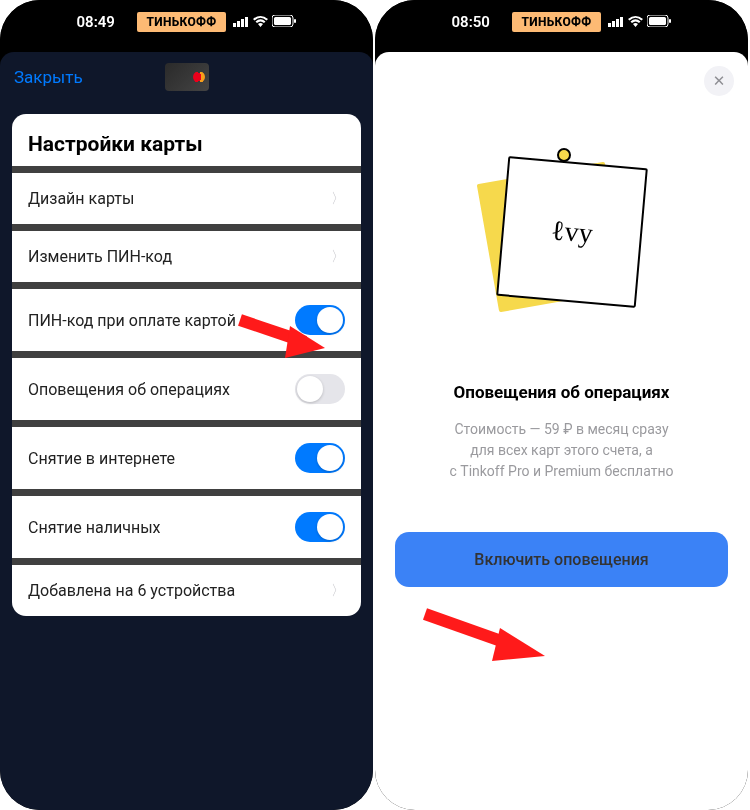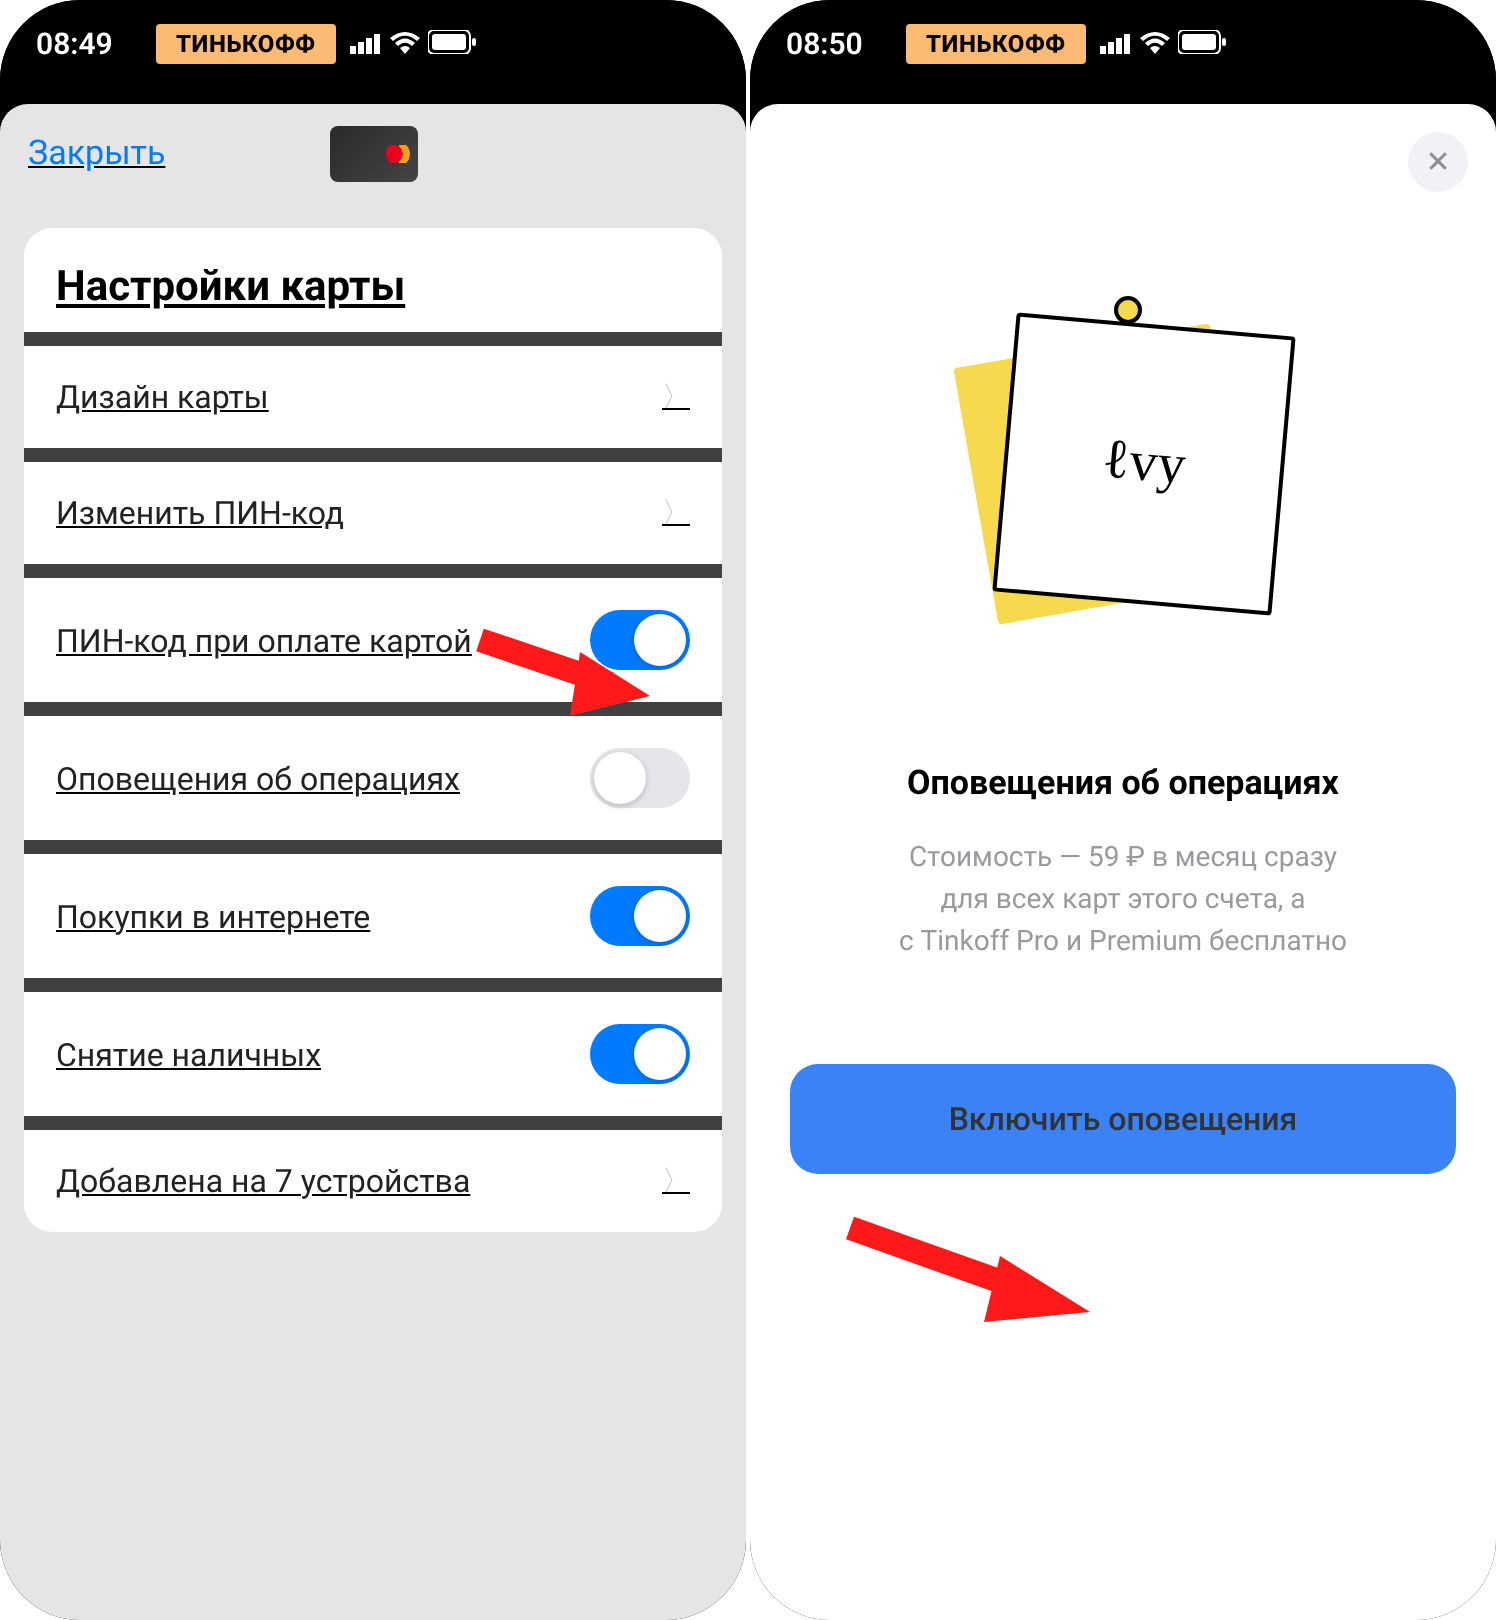--- a/index.html
+++ b/index.html
@@ -19,21 +19,21 @@
     border-radius: 40px;
     overflow: hidden;
     position: relative;
   }
   .statusbar {
     height: 44px;
     background: #000;
     color: #fff;
     display: flex;
     align-items: center;
-    justify-content: flex-start;
+    justify-content: center;
     padding: 0 18px;
     font-size: 15px;
     font-weight: 600;
   }
   .status-left { width: 60px; }
   .status-center {
     background: #fdba74;
     color: #000;
     padding: 3px 10px;
     border-radius: 2px;
@@ -47,24 +47,23 @@
     align-items: center;
     justify-content: flex-end;
     gap: 4px;
   }
   .sheet {
     position: absolute;
     top: 52px;
     left: 0;
     right: 0;
     bottom: 0;
-    background: #e5e5e5;
+    background: #0f172a;
     border-radius: 14px 14px 0 0;
     overflow: hidden;
-    text-decoration: underline;
   }
   .sheet2 {
     position: absolute;
     top: 52px;
     left: 0;
     right: 0;
     bottom: 0;
     background: #fff;
     border-radius: 14px 14px 0 0;
     overflow: hidden;
@@ -294,33 +293,33 @@
             <div class="switch-knob"></div>
           </div>
       </div>
       <div class="row">
         <span>Оповещения об операциях</span>
         <div class="switch off">
             <div class="switch-knob"></div>
           </div>
       </div>
       <div class="row">
-        <span>Покупки в интернете</span>
+        <span>Снятие в интернете</span>
         <div class="switch on">
             <div class="switch-knob"></div>
           </div>
       </div>
       <div class="row">
         <span>Снятие наличных</span>
         <div class="switch on">
             <div class="switch-knob"></div>
           </div>
       </div>
       <div class="row">
-        <span>Добавлена на 7 устройства</span>
+        <span>Добавлена на 6 устройства</span>
         <span class="chev">〉</span>
       </div>
     </div>
   </div>
 
   <svg class="arrow" style="top:310px; left:235px;" width="95" height="50" viewBox="0 0 95 50">
     <path d="M5 10 L70 32" stroke="#ff1a1a" stroke-width="12" fill="none"></path>
     <path d="M55 16 L90 38 L50 48 Z" fill="#ff1a1a"></path>
   </svg>
 </div>

